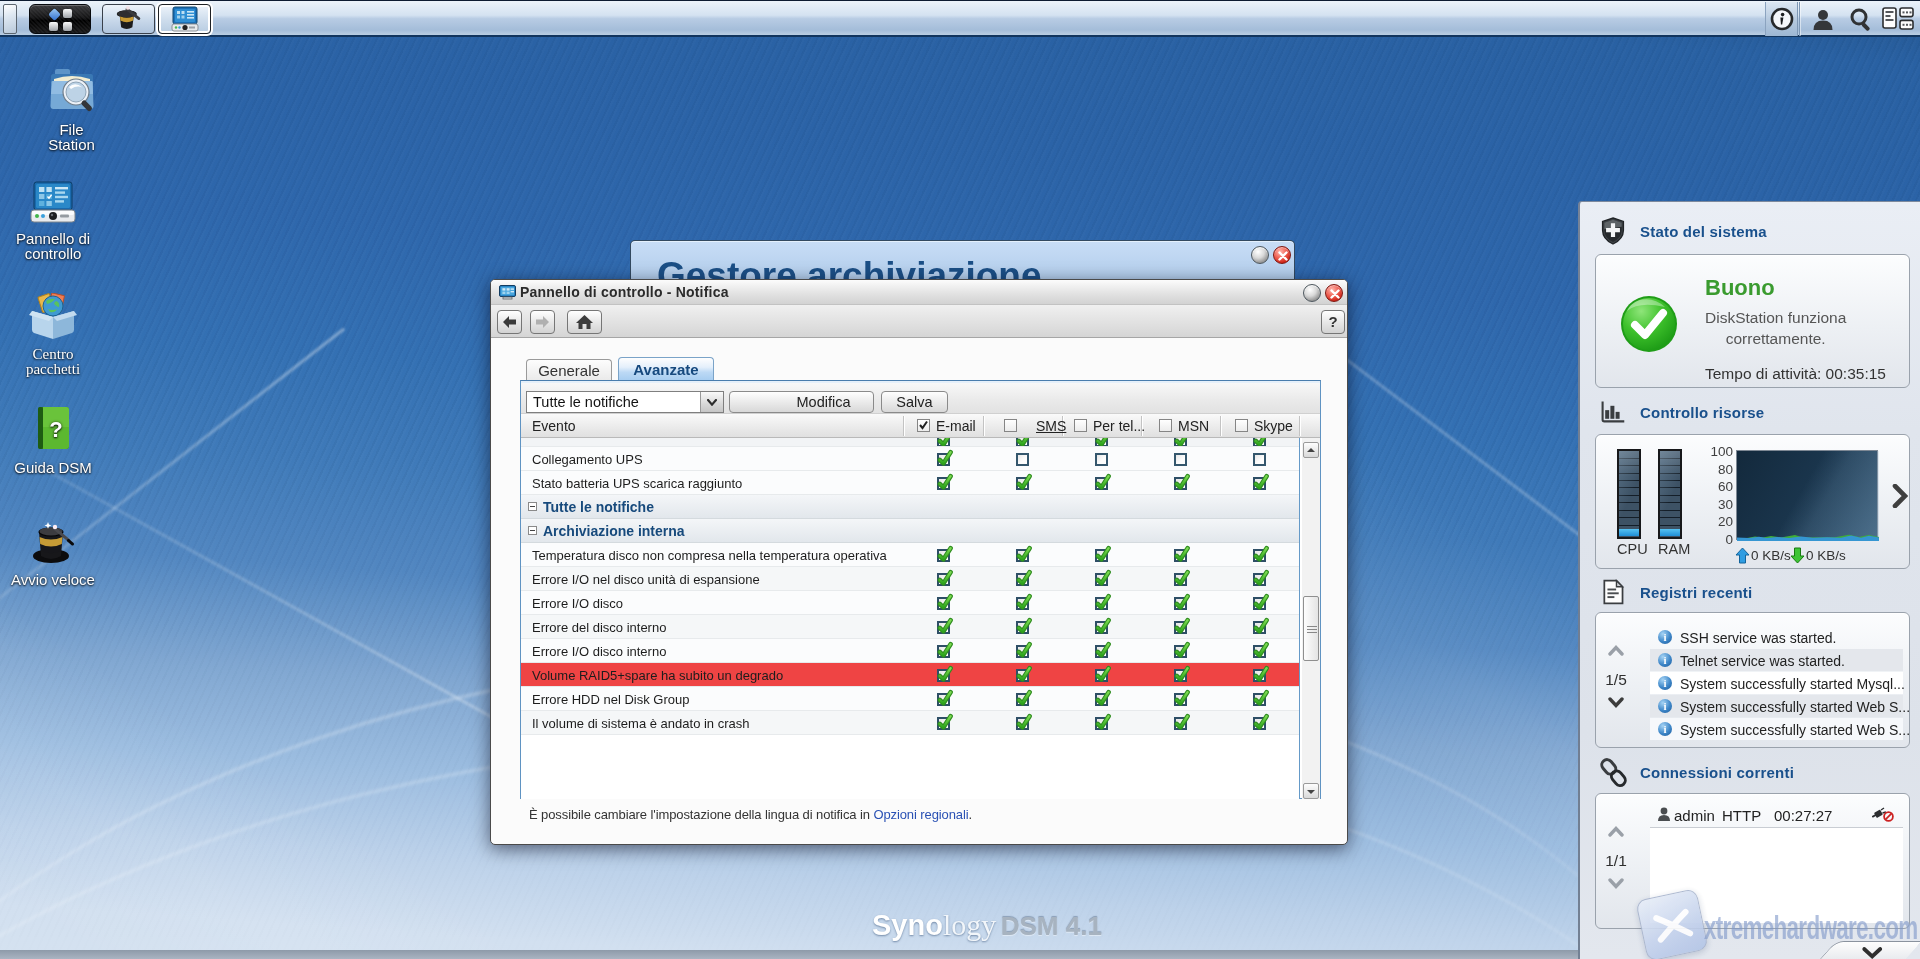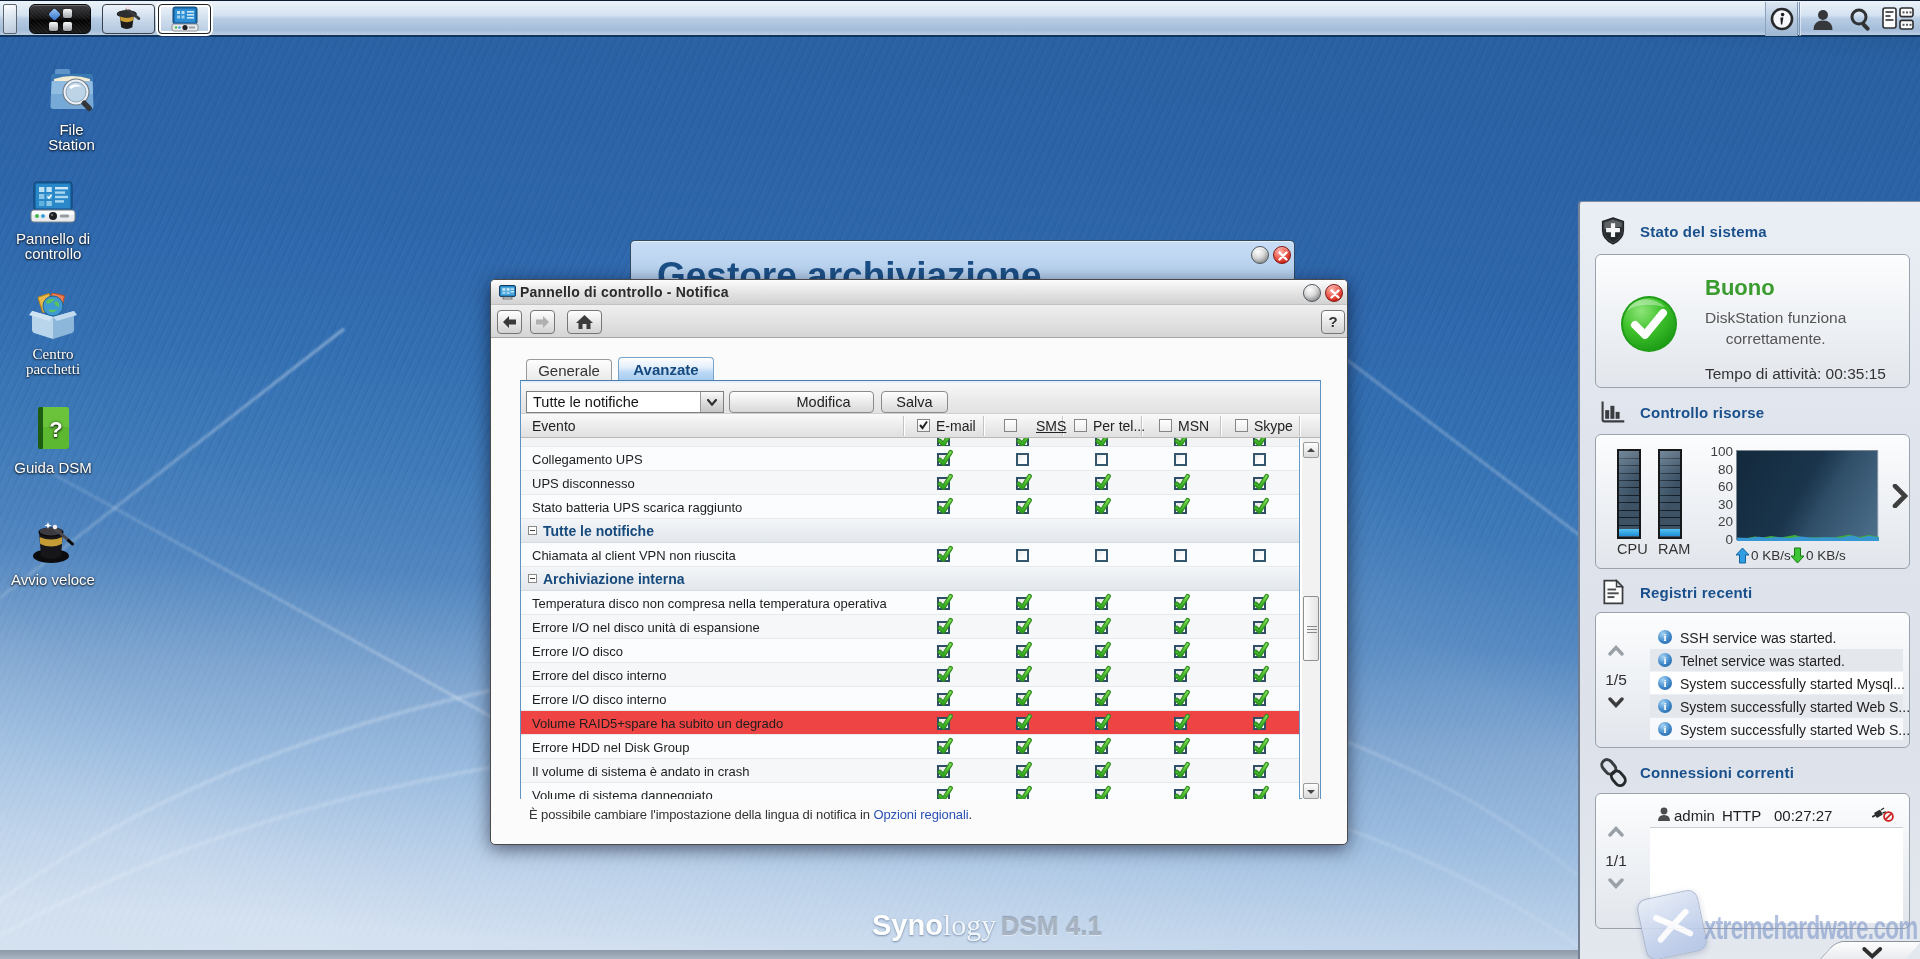--- a/index.html
+++ b/index.html
@@ -402,38 +402,20 @@
       <div class="trow" style="background:#fbfcfd;">
           <span class="tx">Collegamento UPS</span>
           <svg class="gc" viewBox="0 0 18 18" style="left:413.5px;top:0.5px;">
             <use href="#gck"></use>
           </svg>
           <span class="ec" style="left:495.0px;top:5.5px;"></span>
           <span class="ec" style="left:574.0px;top:5.5px;"></span>
           <span class="ec" style="left:653.0px;top:5.5px;"></span>
           <span class="ec" style="left:732.0px;top:5.5px;"></span>
         </div>
-      <div class="trow" style="background:#f5f7f8;">
-          <span class="tx">UPS disconnesso</span>
-          <svg class="gc" viewBox="0 0 18 18" style="left:413.5px;top:0.5px;">
-            <use href="#gck"></use>
-          </svg>
-          <svg class="gc" viewBox="0 0 18 18" style="left:493.0px;top:0.5px;">
-            <use href="#gck"></use>
-          </svg>
-          <svg class="gc" viewBox="0 0 18 18" style="left:572.0px;top:0.5px;">
-            <use href="#gck"></use>
-          </svg>
-          <svg class="gc" viewBox="0 0 18 18" style="left:651.0px;top:0.5px;">
-            <use href="#gck"></use>
-          </svg>
-          <svg class="gc" viewBox="0 0 18 18" style="left:730.0px;top:0.5px;">
-            <use href="#gck"></use>
-          </svg>
-        </div>
       <div class="trow" style="background:#fbfcfd;">
           <span class="tx">Stato batteria UPS scarica raggiunto</span>
           <svg class="gc" viewBox="0 0 18 18" style="left:413.5px;top:0.5px;">
             <use href="#gck"></use>
           </svg>
           <svg class="gc" viewBox="0 0 18 18" style="left:493.0px;top:0.5px;">
             <use href="#gck"></use>
           </svg>
           <svg class="gc" viewBox="0 0 18 18" style="left:572.0px;top:0.5px;">
             <use href="#gck"></use>
@@ -444,30 +426,20 @@
           <svg class="gc" viewBox="0 0 18 18" style="left:730.0px;top:0.5px;">
             <use href="#gck"></use>
           </svg>
         </div>
       <div class="grow">
           <span class="mbox">
             <i></i>
           </span>
           <span class="tx">Tutte le notifiche</span>
         </div>
-      <div class="trow" style="background:#fbfcfd;">
-          <span class="tx">Chiamata al client VPN non riuscita</span>
-          <svg class="gc" viewBox="0 0 18 18" style="left:413.5px;top:0.5px;">
-            <use href="#gck"></use>
-          </svg>
-          <span class="ec" style="left:495.0px;top:5.5px;"></span>
-          <span class="ec" style="left:574.0px;top:5.5px;"></span>
-          <span class="ec" style="left:653.0px;top:5.5px;"></span>
-          <span class="ec" style="left:732.0px;top:5.5px;"></span>
-        </div>
       <div class="grow">
           <span class="mbox">
             <i></i>
           </span>
           <span class="tx">Archiviazione interna</span>
         </div>
       <div class="trow" style="background:#fbfcfd;">
           <span class="tx">Temperatura disco non compresa nella temperatura operativa</span>
           <svg class="gc" viewBox="0 0 18 18" style="left:413.5px;top:0.5px;">
             <use href="#gck"></use>
@@ -588,38 +560,20 @@
           </svg>
           <svg class="gc" viewBox="0 0 18 18" style="left:651.0px;top:0.5px;">
             <use href="#gck"></use>
           </svg>
           <svg class="gc" viewBox="0 0 18 18" style="left:730.0px;top:0.5px;">
             <use href="#gck"></use>
           </svg>
         </div>
       <div class="trow" style="background:#f5f7f8;">
           <span class="tx">Il volume di sistema è andato in crash</span>
-          <svg class="gc" viewBox="0 0 18 18" style="left:413.5px;top:0.5px;">
-            <use href="#gck"></use>
-          </svg>
-          <svg class="gc" viewBox="0 0 18 18" style="left:493.0px;top:0.5px;">
-            <use href="#gck"></use>
-          </svg>
-          <svg class="gc" viewBox="0 0 18 18" style="left:572.0px;top:0.5px;">
-            <use href="#gck"></use>
-          </svg>
-          <svg class="gc" viewBox="0 0 18 18" style="left:651.0px;top:0.5px;">
-            <use href="#gck"></use>
-          </svg>
-          <svg class="gc" viewBox="0 0 18 18" style="left:730.0px;top:0.5px;">
-            <use href="#gck"></use>
-          </svg>
-        </div>
-      <div class="trow" style="background:#fbfcfd;">
-          <span class="tx">Volume di sistema danneggiato</span>
           <svg class="gc" viewBox="0 0 18 18" style="left:413.5px;top:0.5px;">
             <use href="#gck"></use>
           </svg>
           <svg class="gc" viewBox="0 0 18 18" style="left:493.0px;top:0.5px;">
             <use href="#gck"></use>
           </svg>
           <svg class="gc" viewBox="0 0 18 18" style="left:572.0px;top:0.5px;">
             <use href="#gck"></use>
           </svg>
           <svg class="gc" viewBox="0 0 18 18" style="left:651.0px;top:0.5px;">

